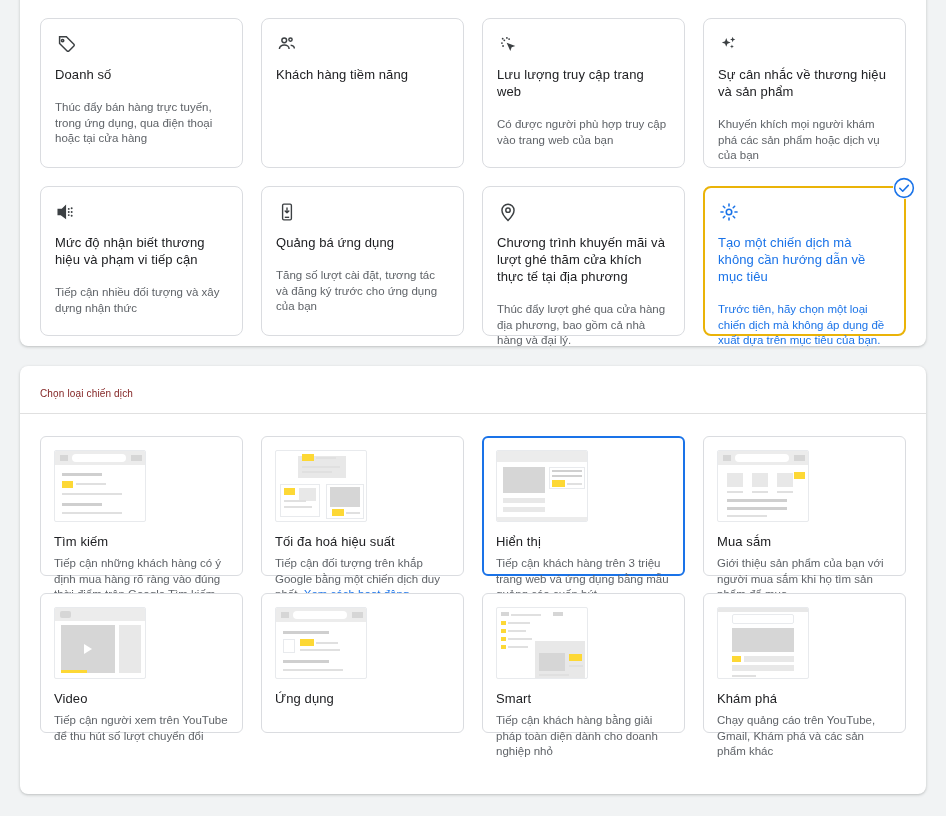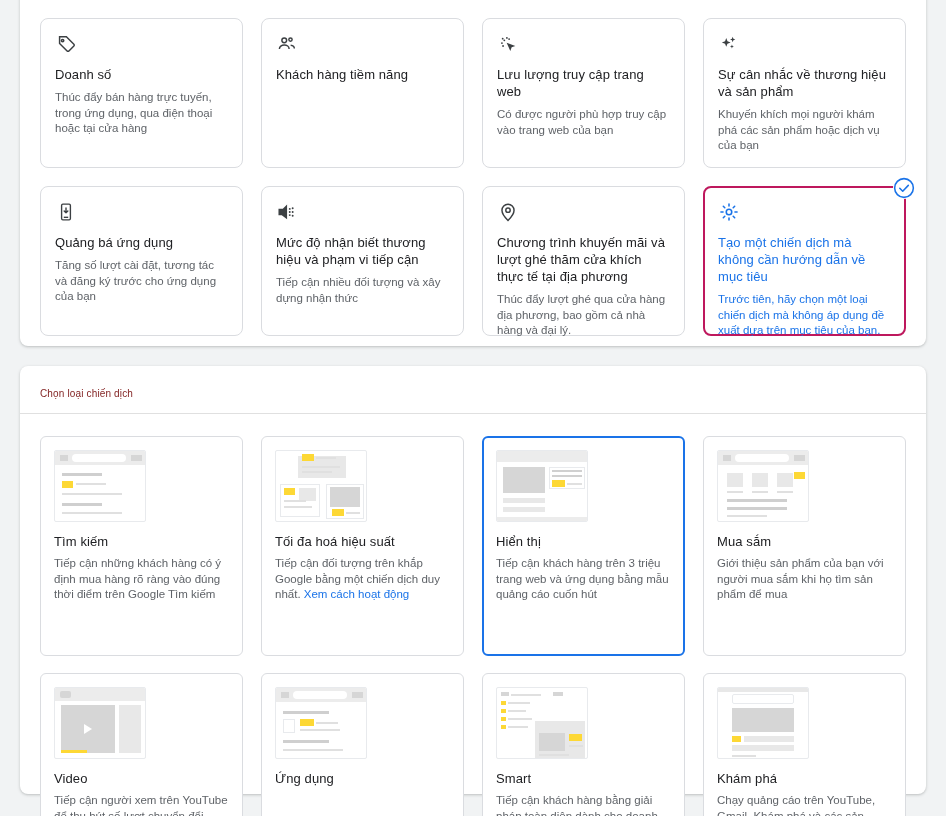--- a/index.html
+++ b/index.html
@@ -38,39 +38,39 @@
   .goal-card {
     position: relative;
     border: 1px solid #dadce0;
     border-radius: 8px;
     background: #fff;
     height: 150px;
     padding: 14px 14px 10px 14px;
     cursor: pointer;
   }
   .goal-card.selected {
-    border: 2px solid #be185d;
+    border: 2px solid #eab308;
     padding: 13px 13px 9px 13px;
   }
   .goal-icon { height: 26px; color: #3c4043; display: block; }
   .goal-icon svg { display: block; }
   .goal-card.selected .goal-icon { color: #1a73e8; }
   .goal-title {
     font-size: 13px;
     line-height: 17px;
     color: #202124;
     margin-top: 7px;
     letter-spacing: .1px;
   }
   .goal-card.selected .goal-title { color: #1a73e8; }
   .goal-desc {
     font-size: 11.5px;
     line-height: 15.5px;
     color: #5f6368;
-    margin-top: 7px;
+    margin-top: 17px;
   }
   .goal-card.selected .goal-desc { color: #1a73e8; }
   .check-badge {
     position: absolute; right: -11px; top: -11px;
     width: 22px; height: 22px;
     border-radius: 50%;
     background: #fff;
     color: #1a73e8;
   }
   .check-badge svg { display: block; }
@@ -92,21 +92,21 @@
     display: grid;
     grid-template-columns: repeat(4, 203px);
     column-gap: 18px;
     row-gap: 17px;
     padding: 22px 20px 20px 20px;
   }
   .type-card {
     border: 1px solid #dadce0;
     border-radius: 6px;
     background: #fff;
-    height: 220px;
+    height: 140px;
     padding: 13px 13px 10px 13px;
     cursor: pointer;
     position: relative;
   }
   .type-card.selected {
     border: 2px solid #1a73e8;
     padding: 12px 12px 9px 12px;
   }
   .thumb {
     width: 92px; height: 72px;
@@ -196,40 +196,40 @@
             <path d="M16 4.2 16.8 6.3 18.9 7.1 16.8 7.9 16 10 15.2 7.9 13.1 7.1 15.2 6.3z"></path>
             <path d="M15.2 12.6 15.8 14.2 17.4 14.8 15.8 15.4 15.2 17 14.6 15.4 13 14.8 14.6 14.2z"></path>
           </svg>
         </span>
         <div class="goal-title">Sự cân nhắc về thương hiệu và sản phẩm</div>
         <div class="goal-desc">Khuyến khích mọi người khám phá các sản phẩm hoặc dịch vụ của bạn</div>
       </div>
 
       <div class="goal-card">
         <span class="goal-icon">
+          <svg width="22" height="22" viewBox="0 0 24 24" fill="none" stroke="currentColor" stroke-width="1.6">
+            <path d="M3.5 9.2v5.6h3.2l4.6 3.4V5.8L7.7 9.2z" fill="currentColor"></path>
+            <path d="M15 8.6v0M15 12v0M15 15.4v0" stroke-linecap="round" stroke-width="2.1"></path>
+            <path d="M18.2 8v0M18.2 12v0M18.2 16v0" stroke-linecap="round" stroke-width="2.1"></path>
+          </svg>
+        </span>
+        <div class="goal-title">Mức độ nhận biết thương hiệu và phạm vi tiếp cận</div>
+        <div class="goal-desc">Tiếp cận nhiều đối tượng và xây dựng nhận thức</div>
+      </div>
+
+      <div class="goal-card">
+        <span class="goal-icon">
           <svg width="22" height="22" viewBox="0 0 24 24" fill="none" stroke="currentColor" stroke-width="1.5">
             <rect x="7.2" y="3.4" width="9.6" height="17.2" rx="1.4"></rect>
             <path d="M12 7.6v5.2M12 12.8l-2-2M12 12.8l2-2" stroke-linecap="round"></path>
             <path d="M9.6 17.8h4.8"></path>
           </svg>
         </span>
         <div class="goal-title">Quảng bá ứng dụng</div>
         <div class="goal-desc">Tăng số lượt cài đặt, tương tác và đăng ký trước cho ứng dụng của bạn</div>
-      </div>
-
-      <div class="goal-card">
-        <span class="goal-icon">
-          <svg width="22" height="22" viewBox="0 0 24 24" fill="none" stroke="currentColor" stroke-width="1.6">
-            <path d="M3.5 9.2v5.6h3.2l4.6 3.4V5.8L7.7 9.2z" fill="currentColor"></path>
-            <path d="M15 8.6v0M15 12v0M15 15.4v0" stroke-linecap="round" stroke-width="2.1"></path>
-            <path d="M18.2 8v0M18.2 12v0M18.2 16v0" stroke-linecap="round" stroke-width="2.1"></path>
-          </svg>
-        </span>
-        <div class="goal-title">Mức độ nhận biết thương hiệu và phạm vi tiếp cận</div>
-        <div class="goal-desc">Tiếp cận nhiều đối tượng và xây dựng nhận thức</div>
       </div>
 
       <div class="goal-card">
         <span class="goal-icon">
           <svg width="22" height="22" viewBox="0 0 24 24" fill="none" stroke="currentColor" stroke-width="1.6">
             <path d="M12 21.2s6.6-6.2 6.6-11a6.6 6.6 0 1 0-13.2 0c0 4.8 6.6 11 6.6 11z"></path>
             <circle cx="12" cy="10" r="2.4"></circle>
           </svg>
         </span>
         <div class="goal-title">Chương trình khuyến mãi và lượt ghé thăm cửa khích thực tế tại địa phương</div>

